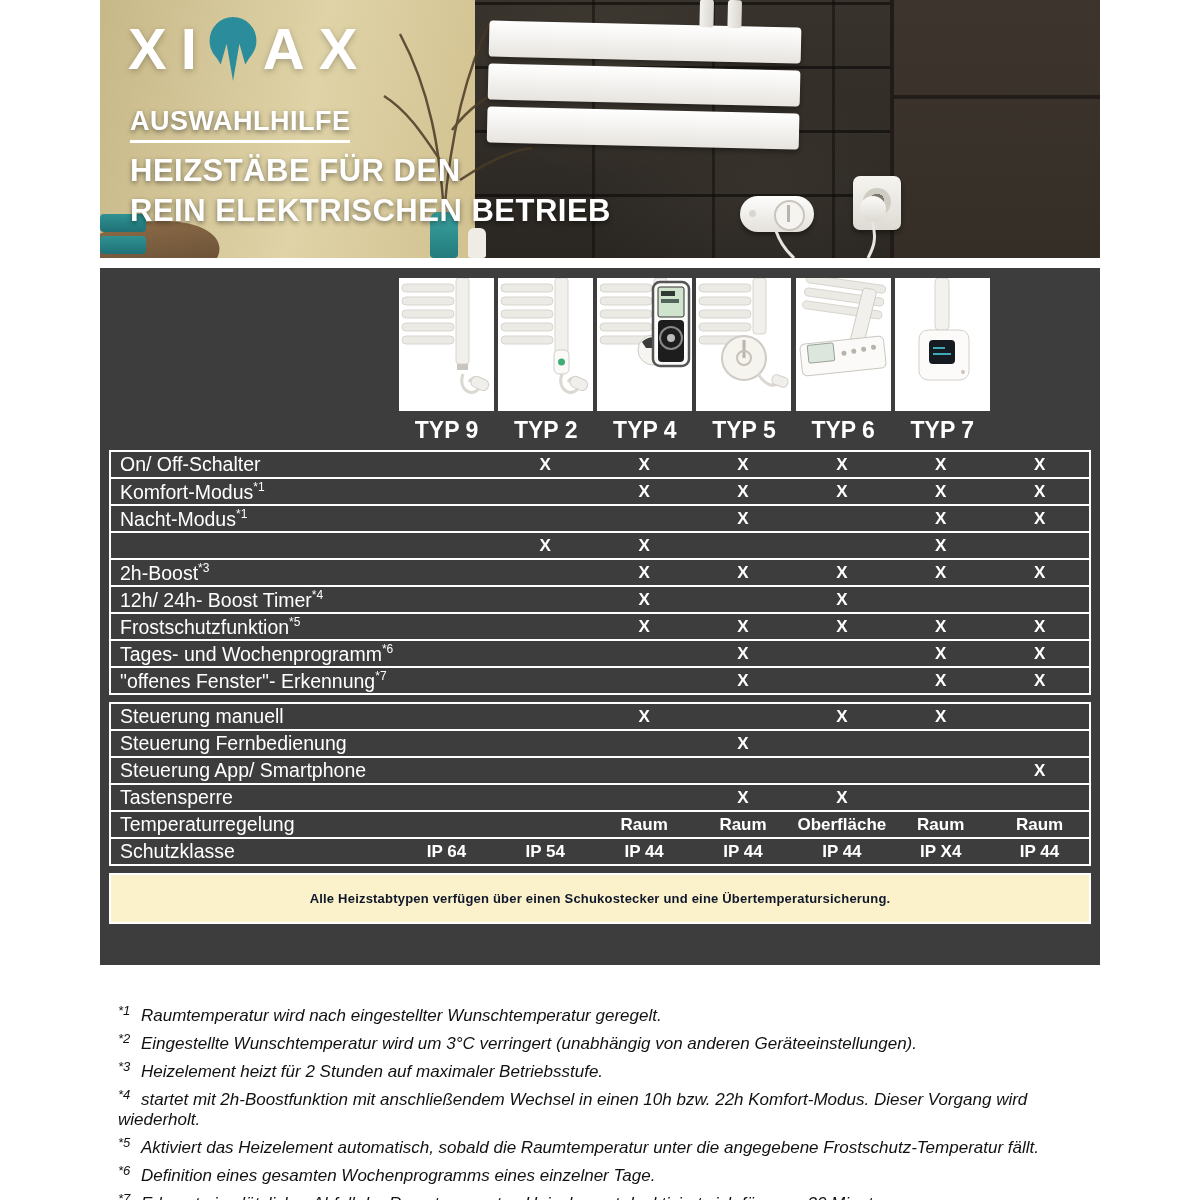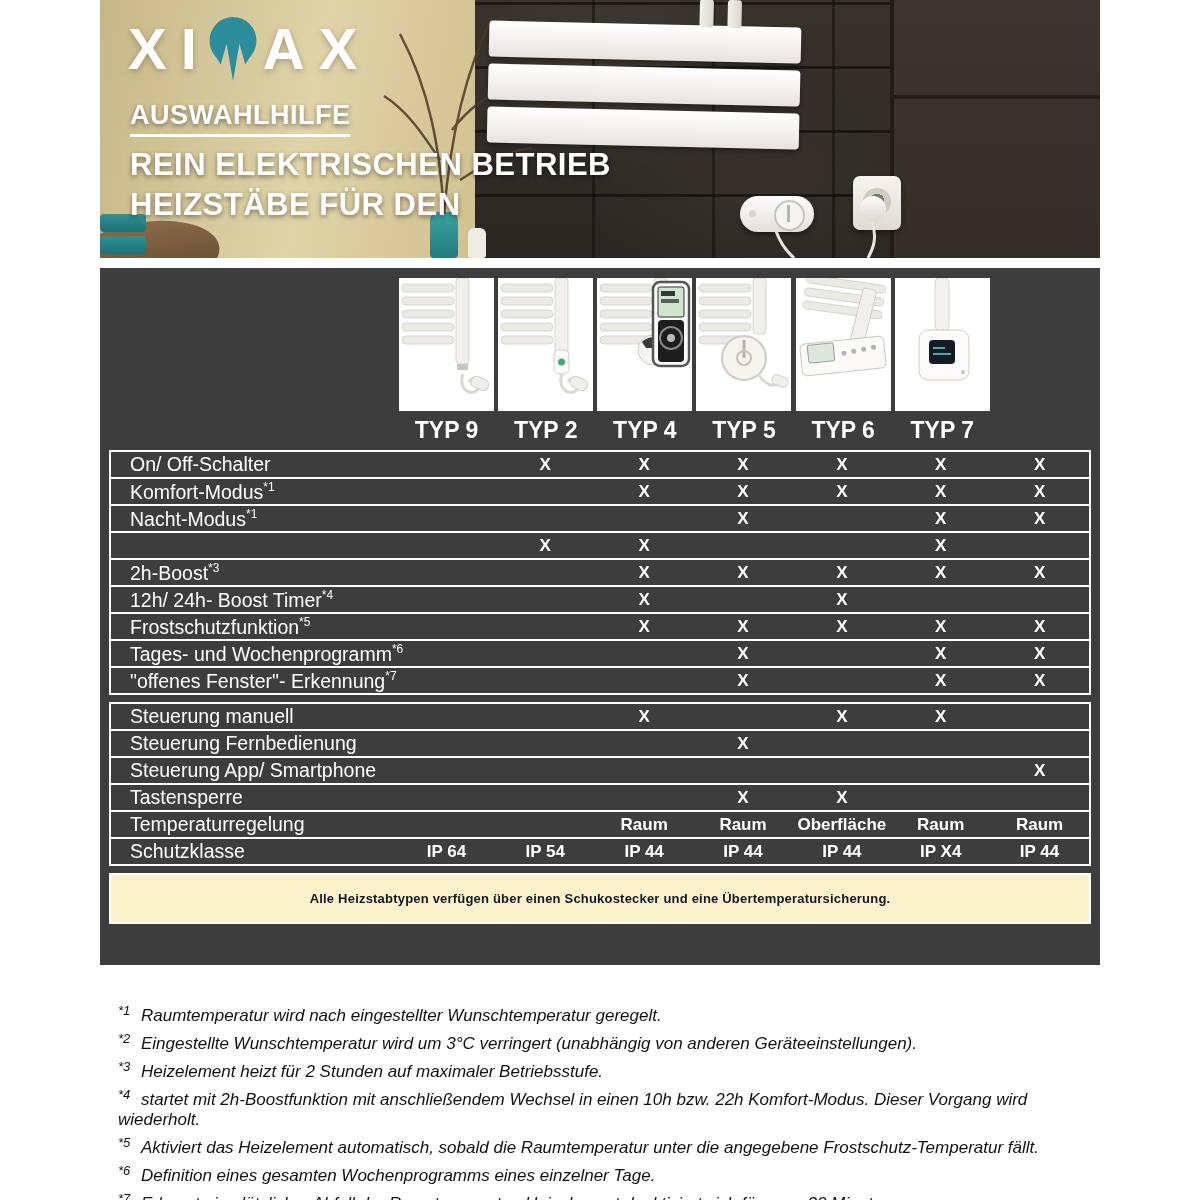--- a/index.html
+++ b/index.html
@@ -44,37 +44,37 @@
      background:linear-gradient(#8a6a47,#5e4730);transform:rotate(-8deg);}
   .hero-vase-teal{position:absolute;left:330px;bottom:0;width:28px;height:46px;border-radius:8px 8px 4px 4px;
      background:linear-gradient(#3aa3a0,#237a7c);}
   .hero-vase-white{position:absolute;left:368px;bottom:0;width:18px;height:30px;border-radius:6px 6px 3px 3px;
      background:#efece6;}
   .hero-deco-svg{position:absolute;left:0;top:0;}
 
   .logo{position:absolute;left:28px;top:14px;display:flex;align-items:center;color:#fff;
      font-weight:bold;font-size:58px;letter-spacing:14px;text-shadow:0 2px 6px rgba(0,0,0,.25);}
   .logo svg{margin:2px 2px 0 -6px;}
-  .hero-text{position:absolute;left:30px;top:100px;color:#fff;text-shadow:0 2px 5px rgba(0,0,0,.45);}
+  .hero-text{position:absolute;left:30px;top:106px;color:#fff;text-shadow:0 2px 5px rgba(0,0,0,.45);}
   .eyebrow{display:inline-block;font-weight:bold;font-size:27px;letter-spacing:.5px;
      border-bottom:3px solid #fff;padding-bottom:3px;margin-bottom:8px;}
   .hero-title{font-weight:bold;font-size:31px;line-height:40px;letter-spacing:.5px;}
 
   
   .board{position:absolute;left:100px;top:268px;width:1000px;height:697px;background:#3d3d3d;box-sizing:border-box;
      padding:10px 9px 0 9px;}
   .type-header{display:grid;grid-template-columns:288px repeat(7,1fr);}
   .type-col{text-align:center;}
   .img-box{width:95px;height:133px;background:#fff;margin:0 auto;overflow:hidden;}
   .typ-label{color:#fff;font-weight:bold;font-size:23px;height:36px;line-height:38px;text-align:center;}
   .trows{margin-top:5px;}
   .trow{display:grid;grid-template-columns:286px repeat(7,1fr);height:25px;border:2px solid #fff;
      margin-top:-2px;align-items:center;background:#3d3d3d;}
   .trow.group-start{margin-top:7px;}
-  .tlabel{color:#fff;font-size:19.5px;padding-left:19px;white-space:nowrap;}
+  .tlabel{color:#fff;font-size:19.5px;padding-left:9px;white-space:nowrap;}
   .tlabel sup{font-size:12px;}
   .tcell{color:#fff;font-weight:bold;font-size:17px;text-align:center;}
   .note-bar{margin-top:7px;height:47px;border:2px solid #fff;background:#fbf2cb;
      display:flex;align-items:center;justify-content:center;
      color:#0f172a;font-weight:bold;font-size:13px;letter-spacing:.2px;}
 
   
   .footnotes{position:absolute;left:118px;top:1006px;width:990px;color:#111;}
   .fn{font-style:italic;font-size:17px;line-height:1.2;margin-bottom:7.5px;}
   .fn .fn-marker{display:inline-block;position:relative;top:-6px;font-size:13px;margin-right:7px;min-width:16px;}
@@ -131,22 +131,22 @@
     <div class="logo">
       <span>XI</span>
       <svg width="56" height="66" viewBox="0 0 100 124">
         <path fill="#2b8c9b" d="M50 2 A44 44 0 0 1 94 46 C94 61 88 70 80 80 L73 91 L62 52 L50 122 L38 52 L27 91 L20 80 C12 70 6 61 6 46 A44 44 0 0 1 50 2 Z"></path>
       </svg>
       <span>AX</span>
     </div>
 
     <div class="hero-text">
       <div class="eyebrow">AUSWAHLHILFE</div>
+      <div class="hero-title">HEIZSTÄBE FÜR DEN</div>
       <div class="hero-title">REIN ELEKTRISCHEN BETRIEB</div>
-      <div class="hero-title">HEIZSTÄBE FÜR DEN</div>
     </div>
   </div>
 
   <div class="board">
     <div class="type-header">
         <div></div>
         <div class="type-col">
           <div class="img-box"><svg width="95" height="133" viewBox="0 0 95 133">
               <g fill="#eceae5" stroke="#d8d5cf">
                 <rect x="3" y="6" width="52" height="8" rx="4"></rect>

